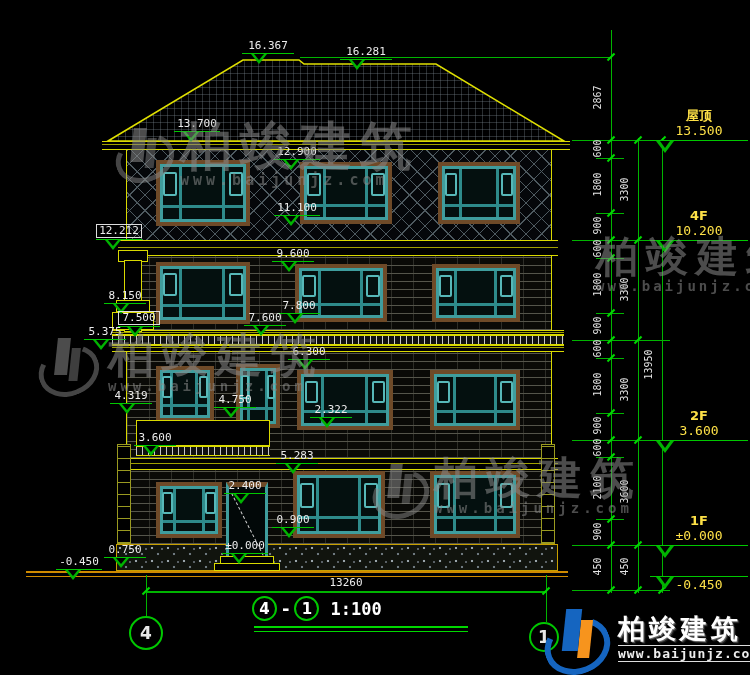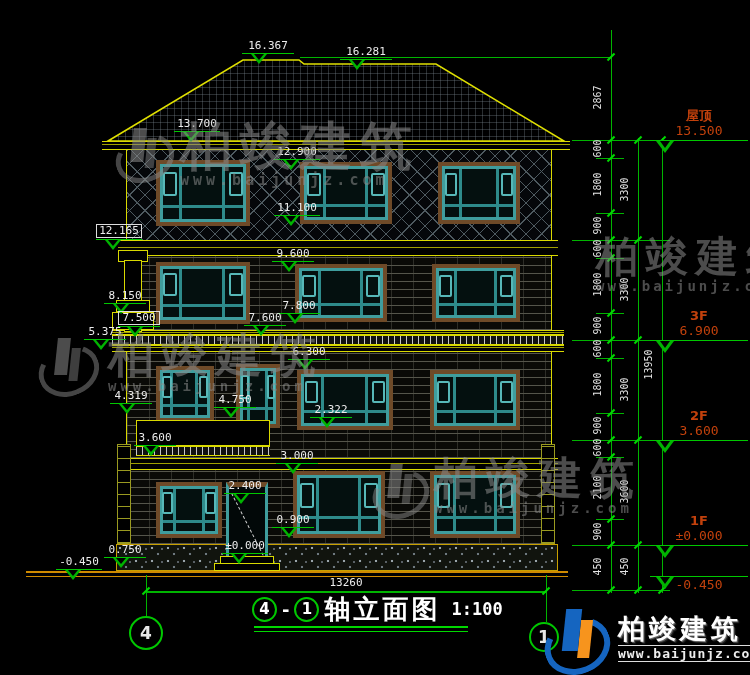--- a/index.html
+++ b/index.html
@@ -12,21 +12,21 @@
       color:#e4e4e4;text-align:center;transform:rotate(-90deg);z-index:32;white-space:nowrap}
   .em{position:absolute;text-align:center;font:11px/12px "DejaVu Sans Mono",monospace;
       color:#ececec;z-index:40}
   .em b{display:block;font-weight:normal;white-space:nowrap}
   .em .u{display:block;height:1px;background:#00c800;position:relative;margin-top:1px}
   .em .u::after{content:"";position:absolute;left:9px;top:1px;width:0;height:0;
       border-left:8px solid transparent;border-right:8px solid transparent;border-top:10px solid #00b400}
   .em .u::before{content:"";position:absolute;left:12px;top:1px;width:0;height:0;z-index:1;
       border-left:5px solid transparent;border-right:5px solid transparent;border-top:6px solid #000}
   .em.boxed b{border:1px solid #ddd;padding:0 1px}
-  .rm{position:absolute;left:650px;width:98px;z-index:40;text-align:center;color:#c2410c}
+  .rm{position:absolute;left:650px;width:98px;z-index:40;text-align:center;color:#fde047}
   .rm .rf{display:block;font:bold 13px/15px "DejaVu Sans",sans-serif}
   .rm .rv{display:block;font:13px/15px "DejaVu Sans Mono",monospace}
   .rm .rl{display:block;height:1px;background:#00c800;margin-top:2px;position:relative}
   .rm .rl::after{content:"";position:absolute;left:6px;top:1px;width:0;height:0;
       border-left:9px solid transparent;border-right:9px solid transparent;border-top:12px solid #00b400}
   .rm .rl::before{content:"";position:absolute;left:10px;top:1px;width:0;height:0;z-index:1;
       border-left:5px solid transparent;border-right:5px solid transparent;border-top:7px solid #000}
   
   .wall{position:absolute;box-sizing:border-box;border-left:1px solid #d9d900;border-right:1px solid #d9d900;z-index:5}
   .lattice{background:repeating-linear-gradient(45deg,#4e5a60 0 1px,transparent 1px 11px),
@@ -161,21 +161,21 @@
     </div>
   <div class="em" style="left:274px;top:146px;width:46px">
       <b>12.900</b>
       <i class="u"></i>
     </div>
   <div class="em" style="left:274px;top:202px;width:46px">
       <b>11.100</b>
       <i class="u"></i>
     </div>
   <div class="em boxed" style="left:96px;top:224px;width:46px">
-      <b>12.165</b>
+      <b>12.212</b>
       <i class="u"></i>
     </div>
   <div class="em" style="left:272px;top:248px;width:42px">
       <b>9.600</b>
       <i class="u"></i>
     </div>
   <div class="em" style="left:104px;top:290px;width:42px">
       <b>8.150</b>
       <i class="u"></i>
     </div>
@@ -209,21 +209,21 @@
     </div>
   <div class="em" style="left:310px;top:404px;width:42px">
       <b>2.322</b>
       <i class="u"></i>
     </div>
   <div class="em" style="left:134px;top:432px;width:42px">
       <b>3.600</b>
       <i class="u"></i>
     </div>
   <div class="em" style="left:276px;top:450px;width:42px">
-      <b>3.000</b>
+      <b>5.283</b>
       <i class="u"></i>
     </div>
   <div class="em" style="left:224px;top:480px;width:42px">
       <b>2.400</b>
       <i class="u"></i>
     </div>
   <div class="em" style="left:272px;top:514px;width:42px">
       <b>0.900</b>
       <i class="u"></i>
     </div>
@@ -238,23 +238,23 @@
   <div class="em" style="left:56px;top:556px;width:46px">
       <b>-0.450</b>
       <i class="u"></i>
     </div>
 
   <div class="rm" style="top:108px">
       <span class="rf">屋顶</span>
       <span class="rv">13.500</span>
       <span class="rl"></span>
     </div>
-  <div class="rm" style="top:308px">
-      <span class="rf">3F</span>
-      <span class="rv">6.900</span>
+  <div class="rm" style="top:208px">
+      <span class="rf">4F</span>
+      <span class="rv">10.200</span>
       <span class="rl"></span>
     </div>
   <div class="rm" style="top:408px">
       <span class="rf">2F</span>
       <span class="rv">3.600</span>
       <span class="rl"></span>
     </div>
   <div class="rm" style="top:513px">
       <span class="rf">1F</span>
       <span class="rv">±0.000</span>
@@ -345,21 +345,20 @@
       <span>4</span>
     </div>
   <div class="axc" style="left:529px;top:622px;width:30px;height:30px">
       <span>1</span>
     </div>
 
   <div class="title" style="left:252px;top:596px">
     <span class="tc">4</span>
     <span class="tdash">-</span>
     <span class="tc">1</span>
-    <span class="tname">轴立面图</span>
     <span class="tscale">1:100</span>
   </div>
   <div class="gl" style="left:254px;top:626px;width:214px;height:2px;background:#00d800"></div>
   <div class="gl" style="left:254px;top:631px;width:214px;height:1px;background:#00d800"></div>
 
   <div class="wmicon" style="left:115px;top:126px;width:58px;height:52px"></div>
   <div class="wm" style="left:180px;top:120px">
     <div class="big">柏竣建筑</div>
     <div class="url">www.baijunjz.com</div>
   </div>

